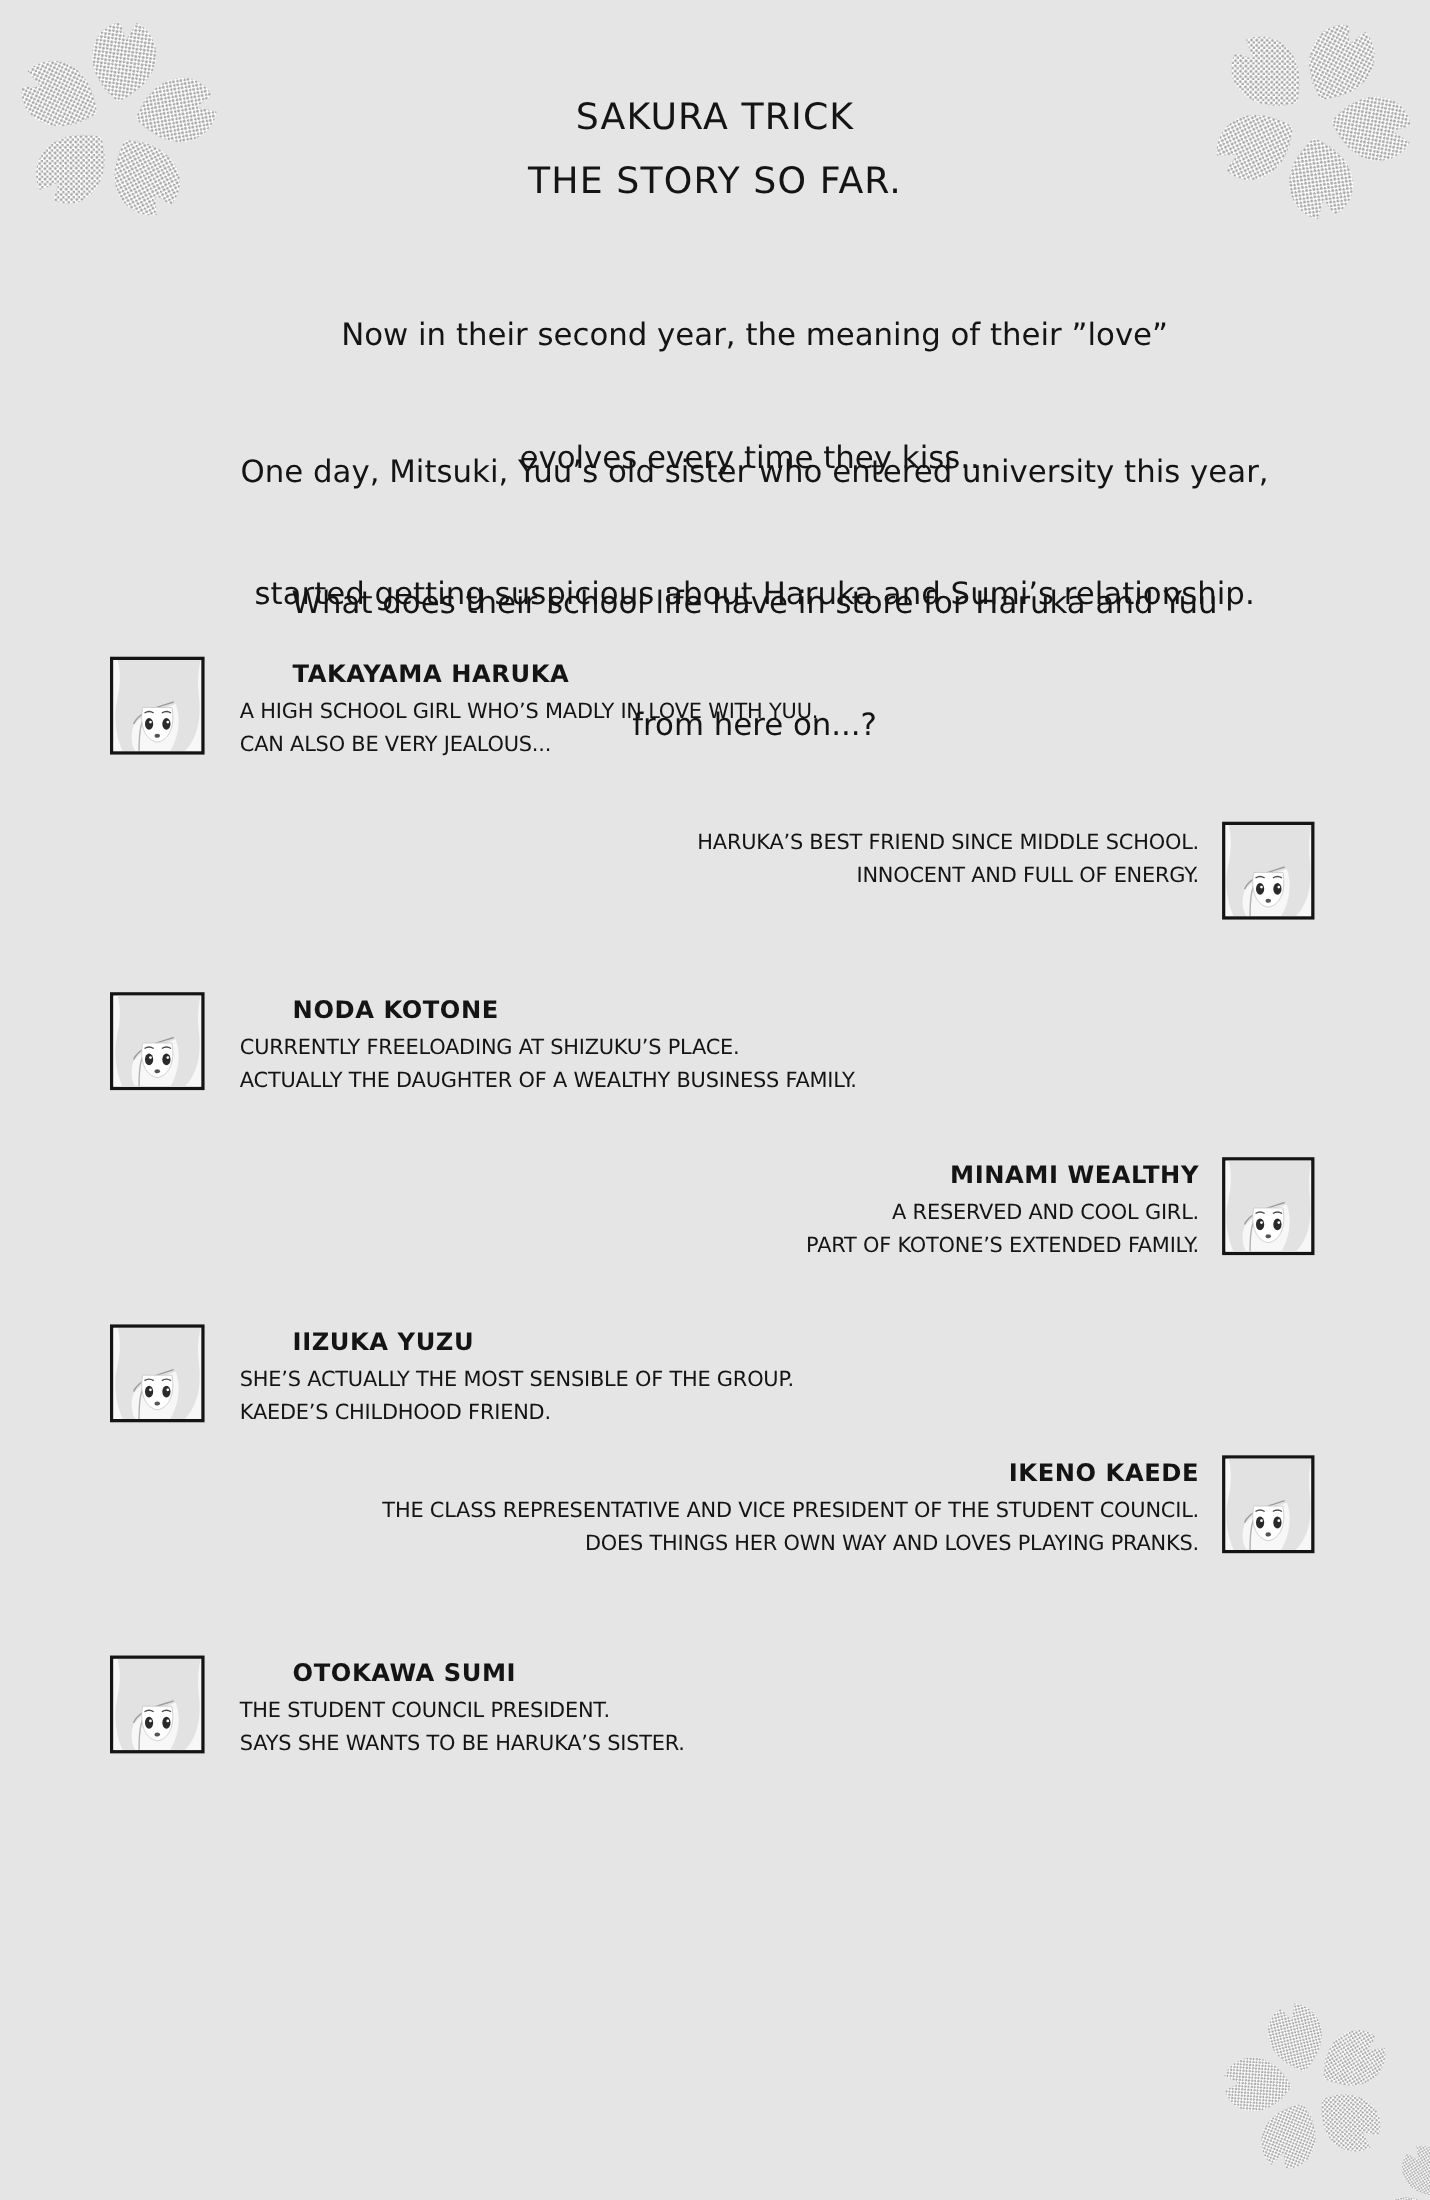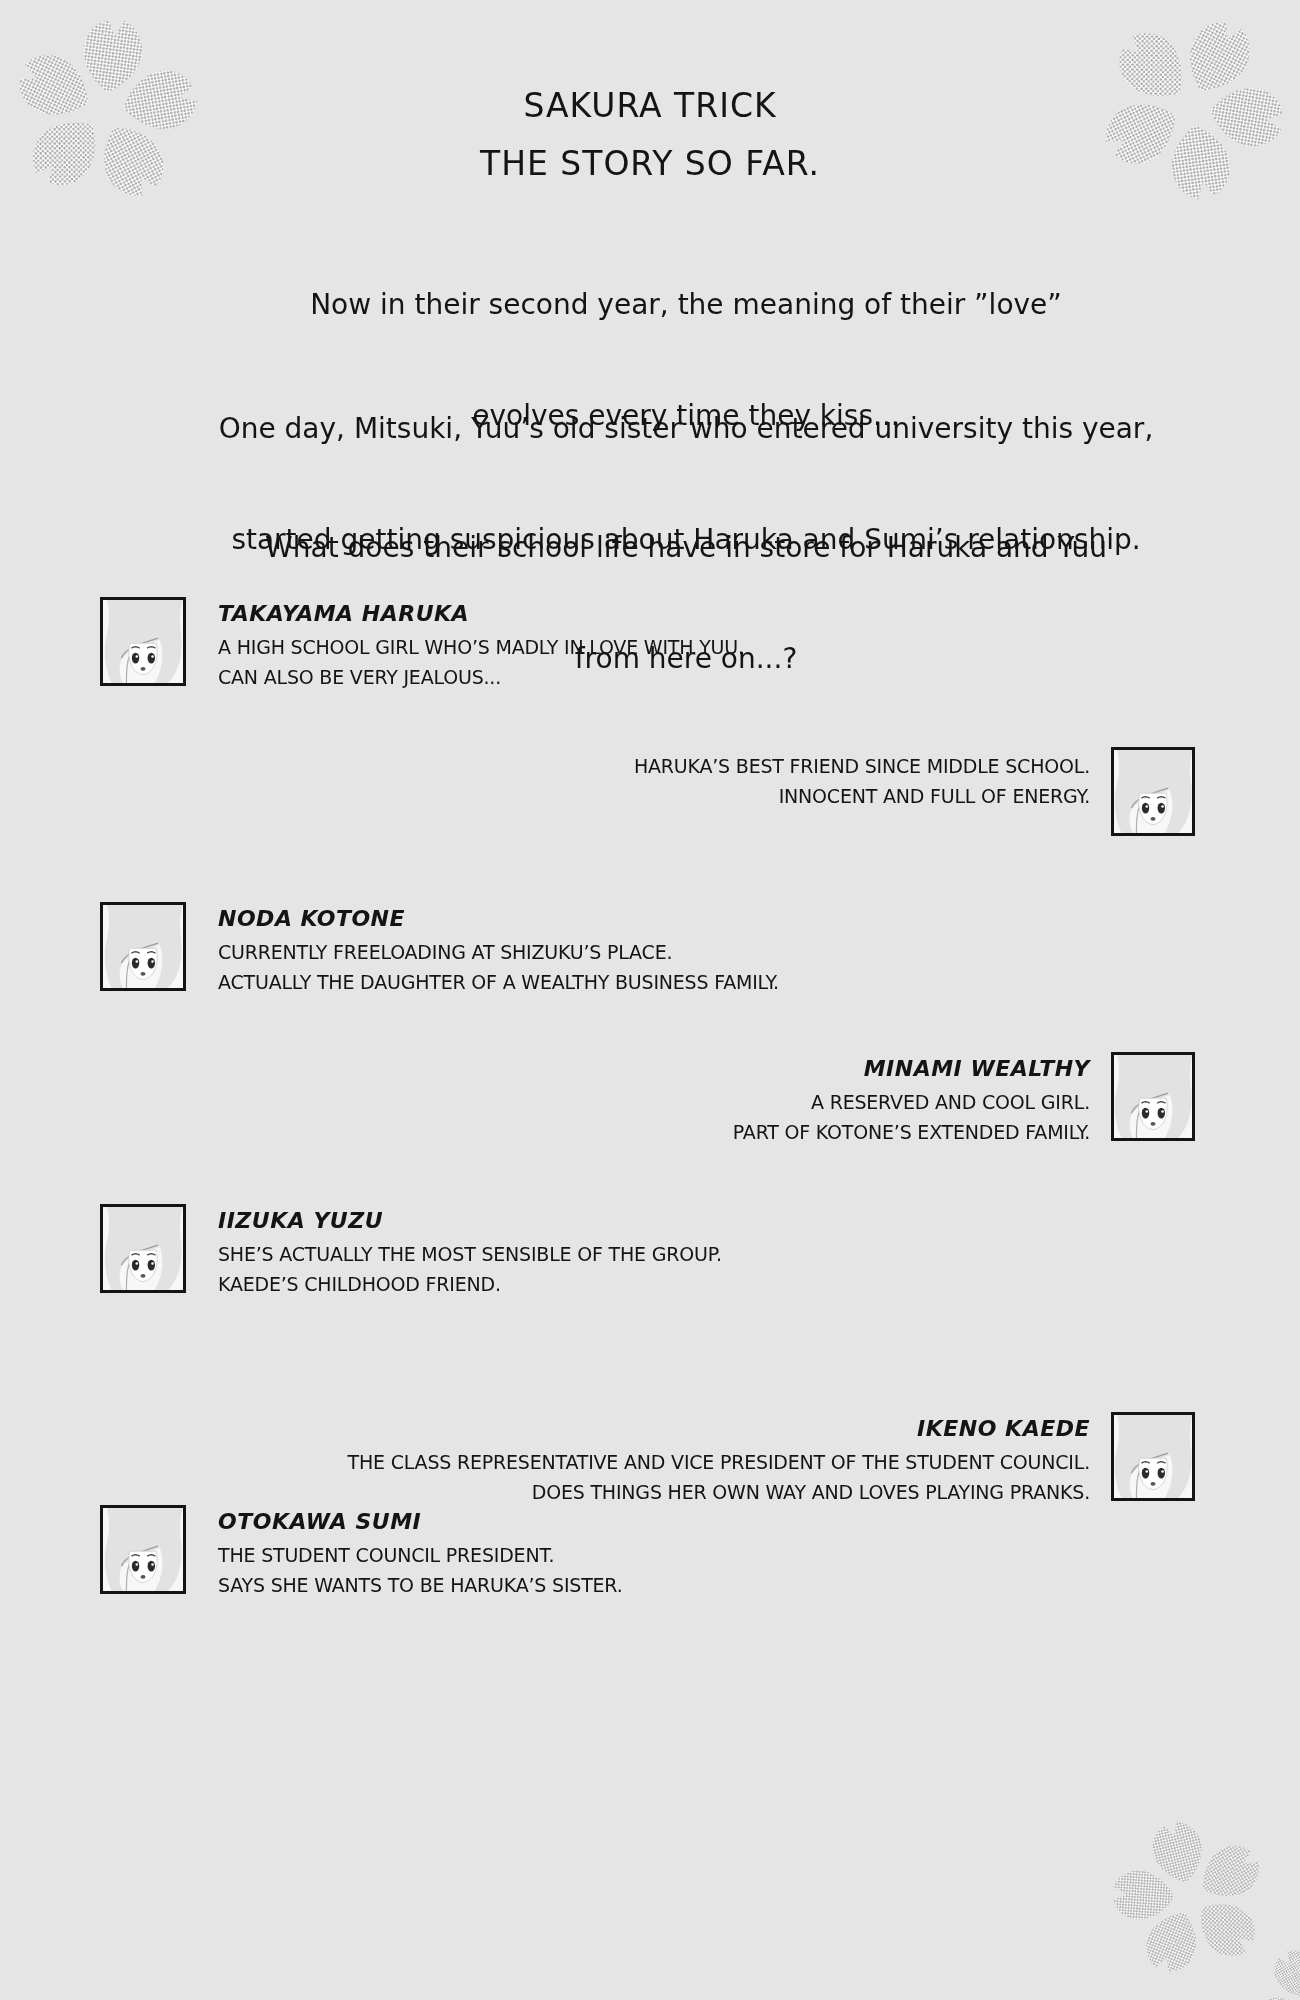--- a/index.html
+++ b/index.html
@@ -35,23 +35,24 @@
     background:#ffffff;
     overflow:hidden;
   }
   .portrait svg { width:100%; height:100%; display:block; }
   .entry-left  .portrait { left:100px; }
   .entry-right .portrait { left:1111px; width:84px; }
   .entry-text { position:absolute; top:4px; }
   .entry-left  .entry-text { left:218px;  text-align:left; }
   .entry-right .entry-text { right:210px; text-align:right; }
   .char-name {
-    font-size:22px; font-weight:bold; font-style:italic;
+    font-size:22px; font-weight:bold; 
     letter-spacing:0.5px; line-height:26px; margin-bottom:5px;
     white-space:pre;
+    margin-left:48px;
   }
   .char-line {
     font-size:19px; line-height:30px; letter-spacing:-0.2px;
     white-space:pre;
   }
   
   .flower { position:absolute; }
 </style>
 </head>
 <body>
@@ -175,21 +176,21 @@
           <use href="#pface"></use>
         </svg>
       </div>
     <div class="entry-text">
       <div class="char-name">IIZUKA YUZU</div>
       <div class="char-line">SHE’S ACTUALLY THE MOST SENSIBLE OF THE GROUP.</div>
       <div class="char-line">KAEDE’S CHILDHOOD FRIEND.</div>
     </div>
   </div>
 
-  <div class="entry entry-right" style="top:1412px">
+  <div class="entry entry-right" style="top:1323px">
     <div class="portrait">
         <svg>
           <use href="#pface"></use>
         </svg>
       </div>
     <div class="entry-text">
       <div class="char-name">IKENO KAEDE</div>
       <div class="char-line">THE CLASS REPRESENTATIVE AND VICE PRESIDENT OF THE STUDENT COUNCIL.</div>
       <div class="char-line">DOES THINGS HER OWN WAY AND LOVES PLAYING PRANKS.</div>
     </div>

